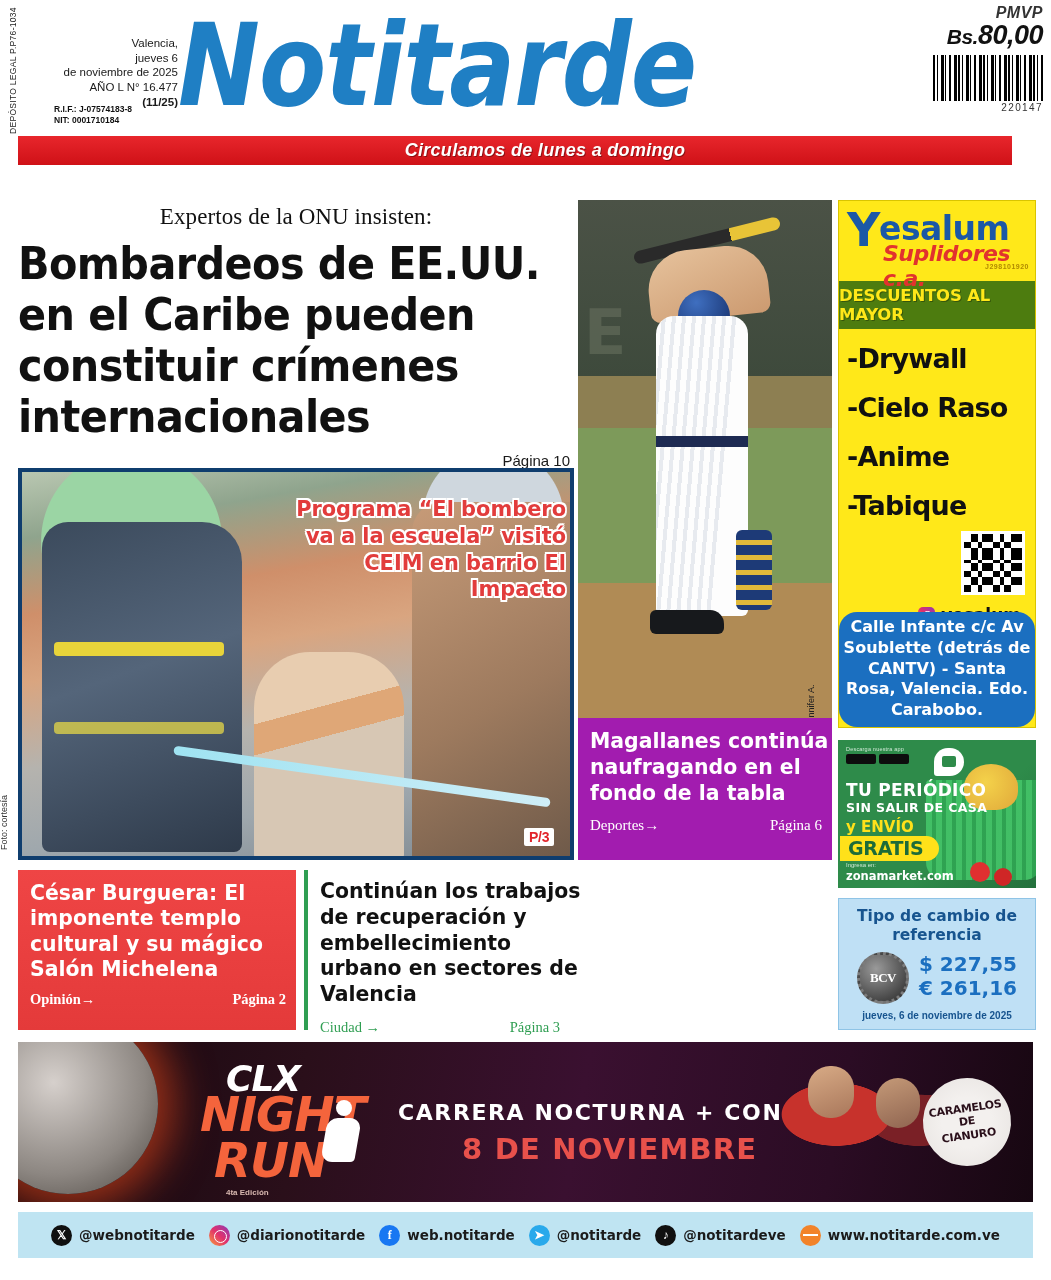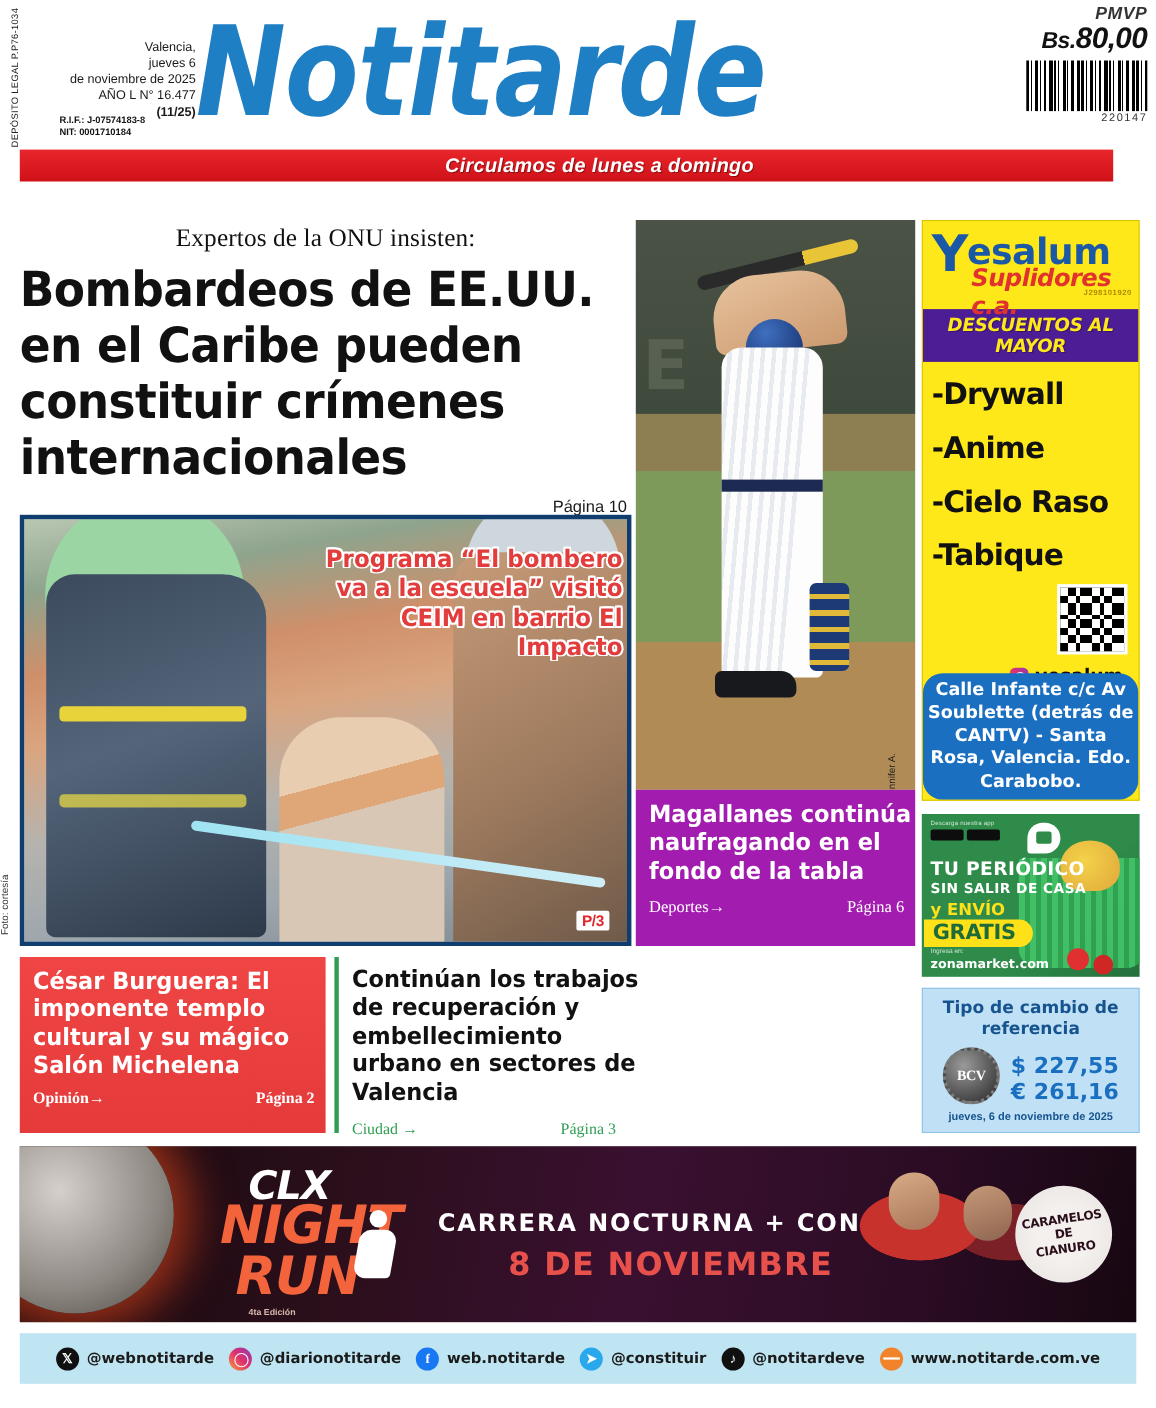--- a/index.html
+++ b/index.html
@@ -225,25 +225,24 @@
   .yes-logo .esalum {
     position:absolute; left:40px; top:8px; font-family:"DejaVu Sans",sans-serif;
     font-weight:bold; font-size: 33px; color:#1b58a6; letter-spacing:-.5px;
   }
   .yes-logo .supl {
     position:absolute; left:44px; top:40px; font-family:"DejaVu Sans",sans-serif;
     font-weight:bold; font-style:italic; font-size: 22px; color:#e1322e; letter-spacing:-.5px;
   }
   .yes-logo .rifnum { position:absolute; right:6px; top:62px; font-size:7px; color:#b08a00; font-weight:bold; letter-spacing:.5px;}
   .yes-desc {
-    margin: 4px 0 0 0; background:#4c1d95; color:#ffe819;
+    margin: 4px 0 0 0; background:#4d7c0f; color:#ffe819;
     font-family:"DejaVu Sans",sans-serif; font-weight:bold; font-size: 16.5px;
-    text-align:center; padding: 5px 0; letter-spacing:-.2px;
+    padding: 5px 0; letter-spacing:-.2px;
     text-shadow: 1px 1px 0 rgba(0,0,0,.3);
-    font-style: italic;
   }
   .yes-items { padding: 14px 0 0 8px; }
   .yes-items li {
     list-style:none; font-family:"DejaVu Sans",sans-serif; font-weight:bold;
     font-size: 27px; color:#111; margin-bottom: 18px; letter-spacing:-.8px;
   }
   .yes-qr { position:absolute; right: 10px; top: 330px; width: 64px; height: 64px; background:#fff; padding:3px;}
   .yes-qr .qr {
     width:100%; height:100%;
     background-image:
@@ -301,21 +300,21 @@
   .zona .tomato2 { position:absolute; right:24px; bottom:2px; width:18px; height:18px; border-radius:50%; background:#cf2626;}
 
   
   .fx {
     position:absolute; left:838px; top:898px; width:198px; height:132px;
     background:#bfe0f5; border:1px solid #8fc4e6;
     text-align:center; padding-top: 8px;
   }
   .fx .title { font-family:"DejaVu Sans",sans-serif; font-weight:bold; font-size:15.5px;
     color:#17548f; line-height:1.25; }
-  .fx .rows { display:flex; align-items:flex-end; justify-content:center; gap:10px; margin-top:6px;}
+  .fx .rows { display:flex; align-items:flex-start; justify-content:center; gap:10px; margin-top:6px;}
   .bcv-coin { width:52px; height:52px; border-radius:50%; flex:none;
     background: radial-gradient(circle at 35% 30%, #9a9a9a, #4a4a4a 70%, #2a2a2a);
     border: 3px dotted #7c7c7c; display:flex; align-items:center; justify-content:center;
     font-family:"Liberation Serif",serif; font-weight:bold; font-size:13px; color:#fff; letter-spacing:-.5px;}
   .fx .vals { text-align:left; }
   .fx .vals div { font-family:"DejaVu Sans",sans-serif; font-weight:bold; font-size:20px; color:#1b6fc0; line-height:1.2;}
   .fx .date { font-size:10px; color:#17548f; font-weight:bold; margin-top:6px; }
 
   
   .clx {
@@ -469,22 +468,22 @@
   <div class="yesalum">
     <div class="yes-logo">
       <div class="y">Y</div>
       <div class="esalum">esalum</div>
       <div class="supl">Suplidores c.a.</div>
       <div class="rifnum">J298101920</div>
     </div>
     <div class="yes-desc">DESCUENTOS AL MAYOR</div>
     <ul class="yes-items">
       <li>-Drywall</li>
+      <li>-Cielo Raso</li>
       <li>-Anime</li>
-      <li>-Cielo Raso</li>
       <li>-Tabique</li>
     </ul>
     <div class="yes-qr">
         <div class="qr"></div>
       </div>
     <div class="yes-ig">
       <div class="ig-icon"></div>
       <span>yesalum</span>
     </div>
     <div class="yes-phones">
@@ -554,21 +553,21 @@
     <div class="soc-item">
       <div class="soc-ic ic-ig"></div>
       <span>@diarionotitarde</span>
     </div>
     <div class="soc-item">
       <div class="soc-ic ic-fb">f</div>
       <span>web.notitarde</span>
     </div>
     <div class="soc-item">
       <div class="soc-ic ic-tg">➤</div>
-      <span>@constituir</span>
+      <span>@notitarde</span>
     </div>
     <div class="soc-item">
       <div class="soc-ic ic-tk">♪</div>
       <span>@notitardeve</span>
     </div>
     <div class="soc-item">
       <div class="soc-ic ic-web"></div>
       <span>www.notitarde.com.ve</span>
     </div>
   </div>

